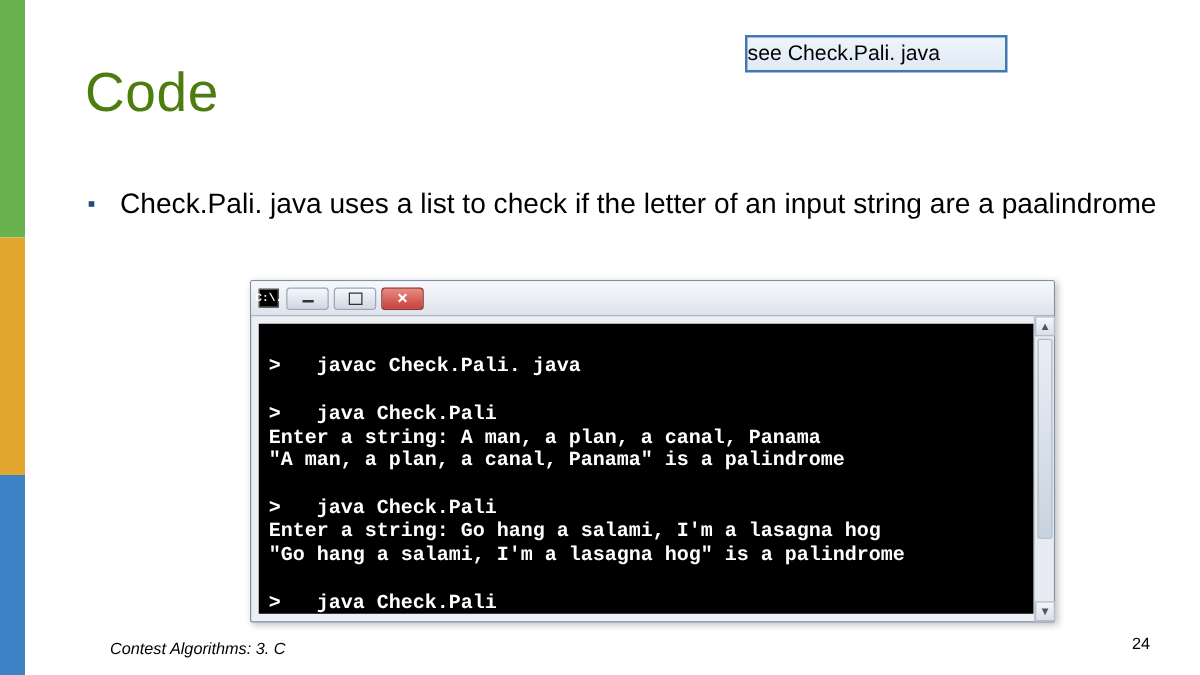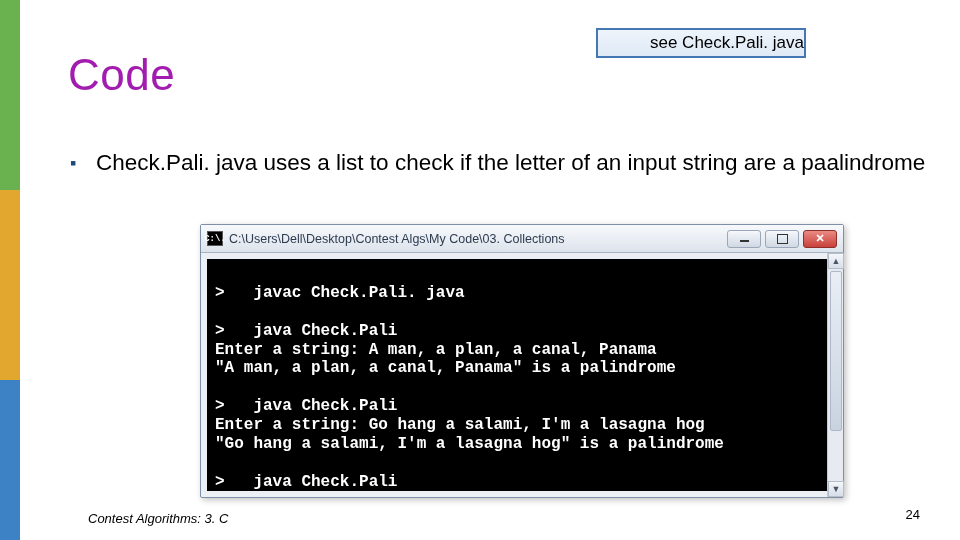--- a/index.html
+++ b/index.html
@@ -3,22 +3,22 @@
 <meta charset="utf-8">
 <style>
   * { box-sizing: border-box; margin: 0; padding: 0; }
   html, body { width: 960px; height: 540px; font-family: Arial, Helvetica, sans-serif; background: #fff; overflow: hidden; }
   .slide { position: relative; width: 960px; height: 540px; background: #fff; }
   .sidebar { position: absolute; left: 0; top: 0; bottom: 0; width: 20px; }
   .sb { position: absolute; left: 0; width: 20px; }
   .sb1 { top: 0; height: 190px; background: #6ab150; }
   .sb2 { top: 190px; height: 190px; background: #e2a72e; }
   .sb3 { top: 380px; height: 160px; background: #3d82c4; }
-  .title { position: absolute; left: 68px; top: 50px; font-size: 44px; font-weight: 400; color: #a21caf; letter-spacing: .5px; }
-  .see-box { position: absolute; left: 596px; top: 28px; width: 210px; height: 30px; border: 2px solid #4577b3; background: linear-gradient(#eef4fb,#dfeaf6); display: flex; align-items: center; justify-content: flex-end; font-size: 17px; color: #000; }
+  .title { position: absolute; left: 68px; top: 50px; font-size: 44px; font-weight: 400; color: #4d7c0f; letter-spacing: .5px; }
+  .see-box { position: absolute; left: 596px; top: 28px; width: 210px; height: 30px; border: 2px solid #4577b3; background: linear-gradient(#eef4fb,#dfeaf6); display: flex; align-items: center; justify-content: flex-start; font-size: 17px; color: #000; }
   .bullet-area { position: absolute; left: 70px; top: 148px; right: 30px; font-size: 22.5px; color: #000; line-height: 1.3; }
   .bullet-row { display: flex; }
   .bmark { width: 26px; flex: none; color: #1f497d; font-weight: bold; font-size: 18px; padding-top: 4px; }
   .console-wrap { position: absolute; left: 200px; top: 224px; width: 644px; height: 274px; background: #eceff4; border: 1px solid #7e8fa8; border-radius: 2px; box-shadow: 2px 2px 6px rgba(0,0,0,.25); }
   .titlebar { height: 28px; background: linear-gradient(#f7f9fc,#dde3ec); border-bottom: 1px solid #aab3c0; display: flex; align-items: center; padding: 0 6px; gap: 6px; }
   .titlebar .cmd-icon { width: 16px; height: 15px; background: #000; display: flex; align-items: center; justify-content: center; color: #fff; font-size: 9px; font-weight: bold; border: 1px solid #555; font-family: "Courier New", monospace; }
   .titlebar .path { font-size: 12.5px; color: #2d3b4f; font-family: "Segoe UI", Tahoma, sans-serif; flex: 1; white-space: nowrap; overflow: hidden; }
   .wbtns { display: flex; gap: 4px; }
   .wbtn { width: 34px; height: 18px; border-radius: 3px; display: flex; align-items: center; justify-content: center; font-size: 11px; }
   .wbtn.min { background: linear-gradient(#f5f8fc,#d0d8e3); border: 1px solid #9ba7b8; }
@@ -56,21 +56,20 @@
   <div class="bullet-area">
     <div class="bullet-row">
       <div class="bmark">▪</div>
       <div>Check.Pali. java uses a list to check if the letter of an input string are a paalindrome</div>
     </div>
   </div>
 
   <div class="console-wrap">
     <div class="titlebar">
       <div class="cmd-icon">C:\.</div>
-      <div class="path">C:\Users\Dell\Desktop\Contest Algs\My Code\03. Collections</div>
       <div class="wbtns">
         <div class="wbtn min"></div>
         <div class="wbtn max"></div>
         <div class="wbtn close">✕</div>
       </div>
     </div>
     <div class="term"><span>
 &gt;   javac Check.Pali. java
 
 &gt;   java Check.Pali

